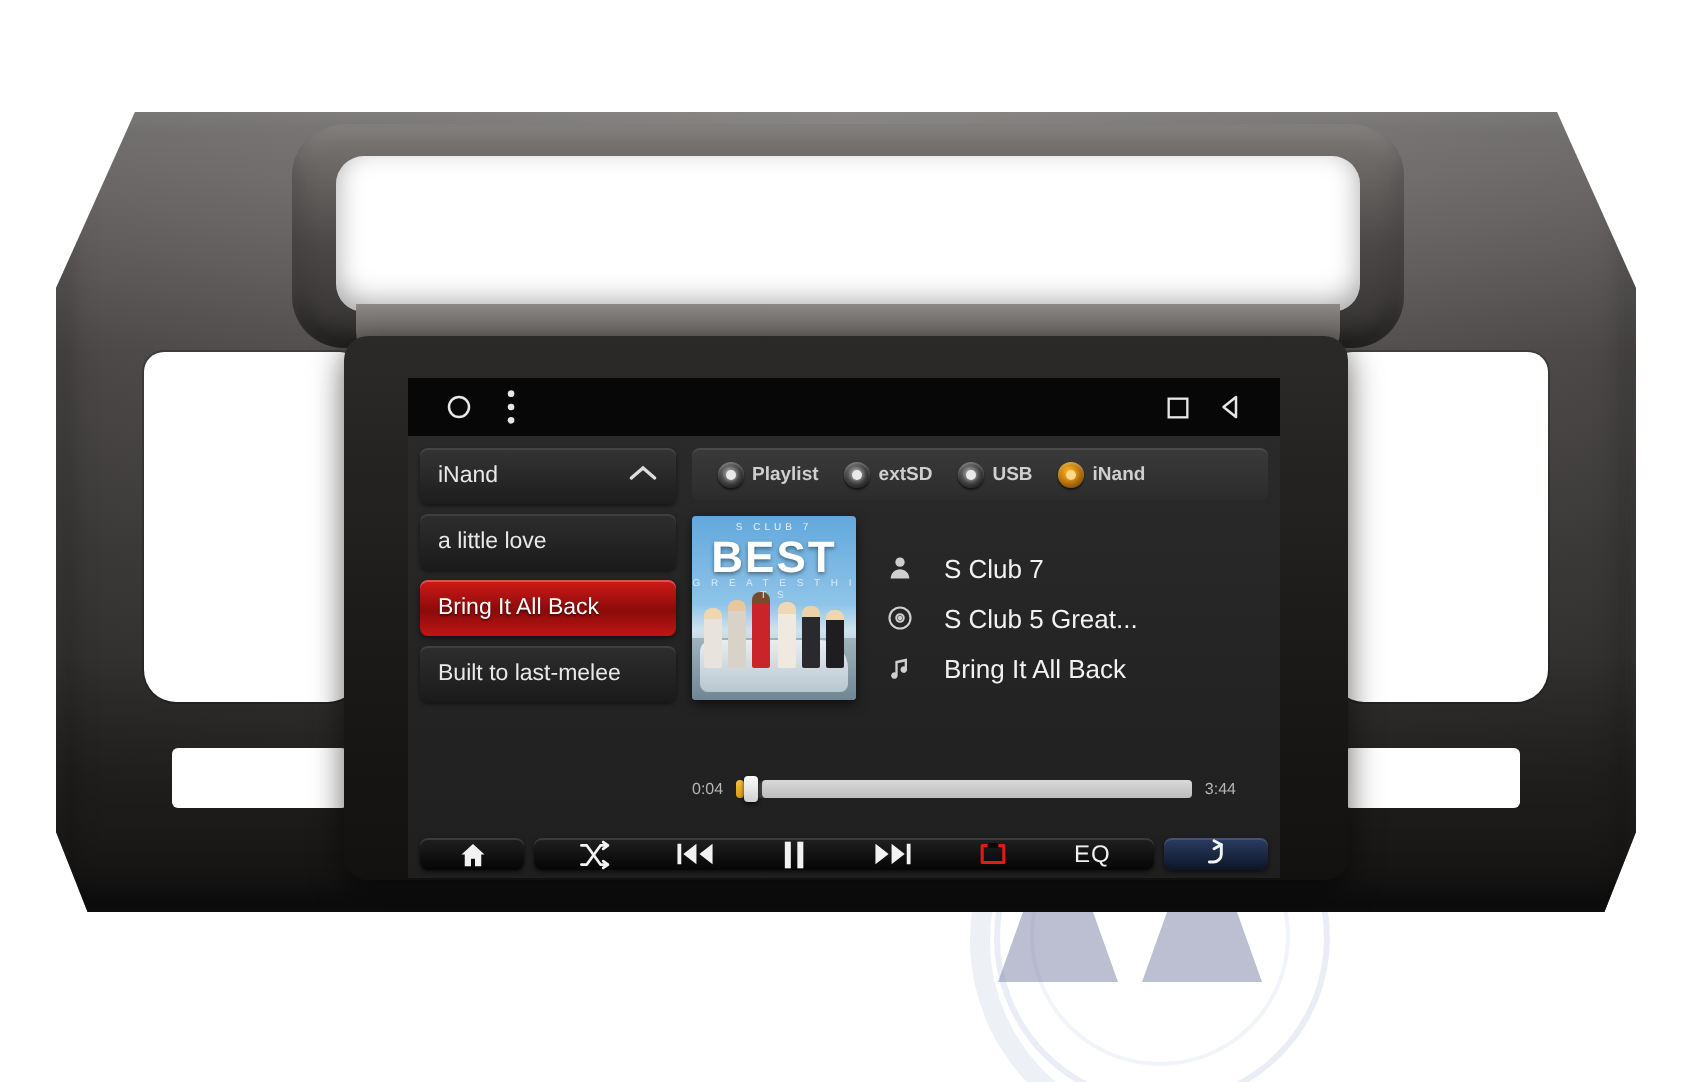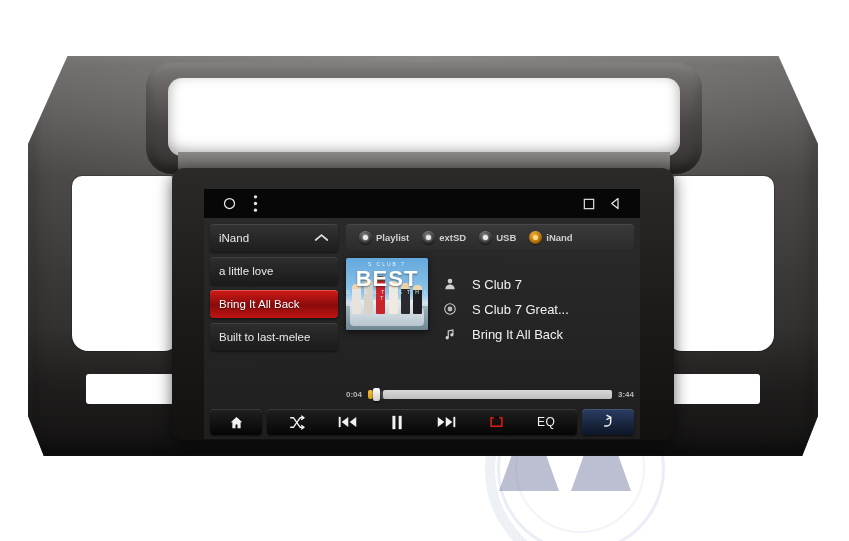--- a/index.html
+++ b/index.html
@@ -103,53 +103,53 @@
             background:radial-gradient(circle at 38% 32%, #707070 0%, #3d3d3d 46%, #151515 100%);
             box-shadow:inset 0 1px 1px rgba(255,255,255,.25), 0 1px 1px rgba(0,0,0,.6);
             display:flex;align-items:center;justify-content:center;}
   .src .led i{width:5px;height:5px;border-radius:50%;background:#e9e9e9;display:block;
               box-shadow:0 0 3px rgba(255,255,255,.9);}
   .src.on .led{background:radial-gradient(circle at 38% 32%, #f0a91e 0%, #b4700b 50%, #5d3a04 100%);}
   .src.on .led i{background:#ffd98a;box-shadow:0 0 4px rgba(255,190,60,.95);}
   .src span.lb{color:#cfcfcf;font-size:9.5px;font-weight:bold;}
 
   .nowplay{position:absolute;left:0;top:34px;right:0;height:100px;display:flex;gap:14px;}
-  .art{width:82px;height:72px;flex:none;border-radius:2px;overflow:hidden;position:relative;
+  .art{width:82px;height:92px;flex:none;border-radius:2px;overflow:hidden;position:relative;
        box-shadow:0 2px 6px rgba(0,0,0,.6);background:#1b3a63;}
   .art .sky{position:absolute;inset:0;background:linear-gradient(180deg,#63a8dd 0%,#8ec4e8 48%,#cfe2ee 62%,#8ba6b4 100%);}
   .art .sea{position:absolute;left:0;right:0;bottom:0;height:34%;background:linear-gradient(180deg,#9fb3bd,#6f8794);}
   .art .boat{position:absolute;left:4px;right:4px;bottom:4px;height:26px;border-radius:6px 14px 4px 4px;
        background:linear-gradient(180deg,#e7eef2,#b8c6cf);}
   .art .ppl{position:absolute;left:6px;right:6px;bottom:16px;height:40px;display:flex;align-items:flex-end;
        justify-content:space-between;}
   .art .ppl i{display:block;width:9px;border-radius:4px 4px 1px 1px;}
   .art .best{position:absolute;left:0;right:0;top:10px;text-align:center;color:#fff;
        font-family:"Liberation Sans",sans-serif;font-weight:bold;font-size:22px;letter-spacing:1px;
        text-shadow:0 1px 2px rgba(0,0,0,.45);line-height:1;}
   .art .sub1{position:absolute;left:0;right:0;top:3px;text-align:center;color:#e7f2fa;font-size:5px;letter-spacing:2px;}
   .art .sub2{position:absolute;left:0;right:0;top:31px;text-align:center;color:#dceaf5;font-size:5px;letter-spacing:2px;}
 
   .meta{flex:1;display:flex;flex-direction:column;justify-content:center;gap:9px;padding-top:2px;}
   .mrow{display:flex;align-items:center;gap:14px;}
   .mrow .mi{width:16px;height:16px;flex:none;display:flex;align-items:center;justify-content:center;}
   .mrow .mt{color:#f2f2f2;font-size:13px;white-space:nowrap;overflow:hidden;text-overflow:ellipsis;}
 
-  .progwrap{position:absolute;left:0;right:0;bottom:4px;display:flex;align-items:flex-start;gap:6px;font-weight:bold;}
+  .progwrap{position:absolute;left:0;right:16px;bottom:4px;display:flex;align-items:flex-start;gap:6px;}
   .tm{color:#b6b6b6;font-size:8px;flex:none;}
   .track{position:relative;flex:1;height:9px;border-radius:2px;
          background:linear-gradient(180deg,#4a4a4a,#3b3b3b);box-shadow:inset 0 1px 2px rgba(0,0,0,.6);}
   .track .fill{position:absolute;left:0;top:0;bottom:0;width:2%;border-radius:2px;
          background:linear-gradient(180deg,#f6c23a,#d99a10);}
   .track .bar{position:absolute;left:0;top:0;bottom:0;right:0;border-radius:2px;
          background:linear-gradient(180deg,#d9d9d9,#bdbdbd);margin-left:6%;}
   .track .knob{position:absolute;top:-2px;width:7px;height:13px;border-radius:2px;
          background:linear-gradient(180deg,#fdfdfd,#cfcfcf);box-shadow:0 1px 2px rgba(0,0,0,.7);}
 
   
-  .ctrl{position:absolute;left:6px;right:6px;bottom:4px;height:26px;display:flex;gap:5px;}
+  .ctrl{position:absolute;left:6px;right:6px;bottom:4px;height:16px;display:flex;gap:5px;}
   .cbtn{background:linear-gradient(180deg,#202020,#050505);border-radius:4px;
         box-shadow:inset 0 1px 0 rgba(255,255,255,.12), 0 1px 2px rgba(0,0,0,.6);
         display:flex;align-items:center;justify-content:center;cursor:pointer;}
   .cbtn.home{width:52px;}
   .cbtn.back{width:52px;background:linear-gradient(180deg,#2a3d63,#0d1526);}
   .cgroup{flex:1;background:linear-gradient(180deg,#202020,#050505);border-radius:4px;
         box-shadow:inset 0 1px 0 rgba(255,255,255,.12), 0 1px 2px rgba(0,0,0,.6);
         display:flex;align-items:center;justify-content:space-around;padding:0 6px;}
   .cgroup .ci{width:34px;height:26px;display:flex;align-items:center;justify-content:center;cursor:pointer;}
   .eq{color:#f0f0f0;font-size:12px;letter-spacing:.5px;}
@@ -327,21 +327,21 @@
               <span class="mt">S Club 7</span>
             </div>
             <div class="mrow">
               <span class="mi">
                 <svg width="14" height="14" viewBox="0 0 24 24" fill="none" stroke="#cfcfcf" stroke-width="1.8">
                     <circle cx="12" cy="12" r="9"></circle>
                     <circle cx="12" cy="12" r="3.2"></circle>
                     <circle cx="12" cy="12" r="1" fill="#cfcfcf"></circle>
                   </svg>
               </span>
-              <span class="mt">S Club 7 Great...</span>
+              <span class="mt">S Club 5 Great...</span>
             </div>
             <div class="mrow">
               <span class="mi">
                 <svg width="14" height="14" viewBox="0 0 24 24" fill="#cfcfcf">
                     <path d="M10 18.5a2.8 2.8 0 1 1-2-2.7V6l10-2.2v9.6a2.8 2.8 0 1 1-2-2.7V6.6l-6 1.3z"></path>
                   </svg>
               </span>
               <span class="mt">Bring It All Back</span>
             </div>
           </div>

